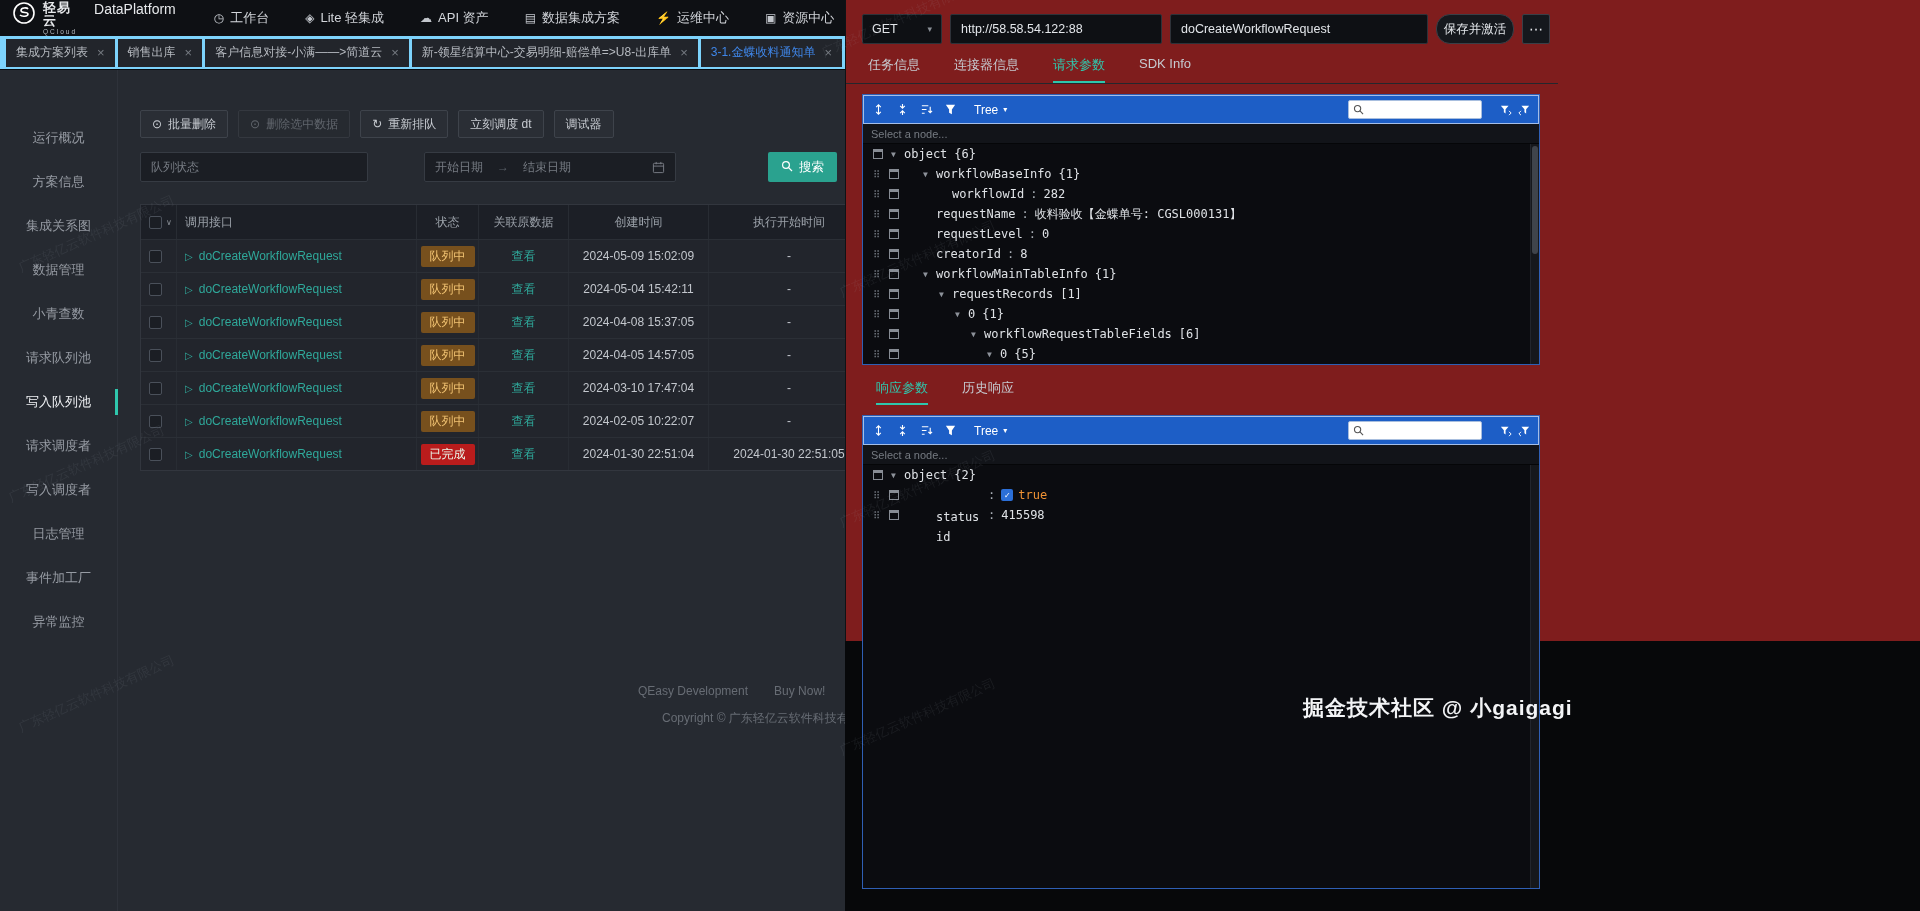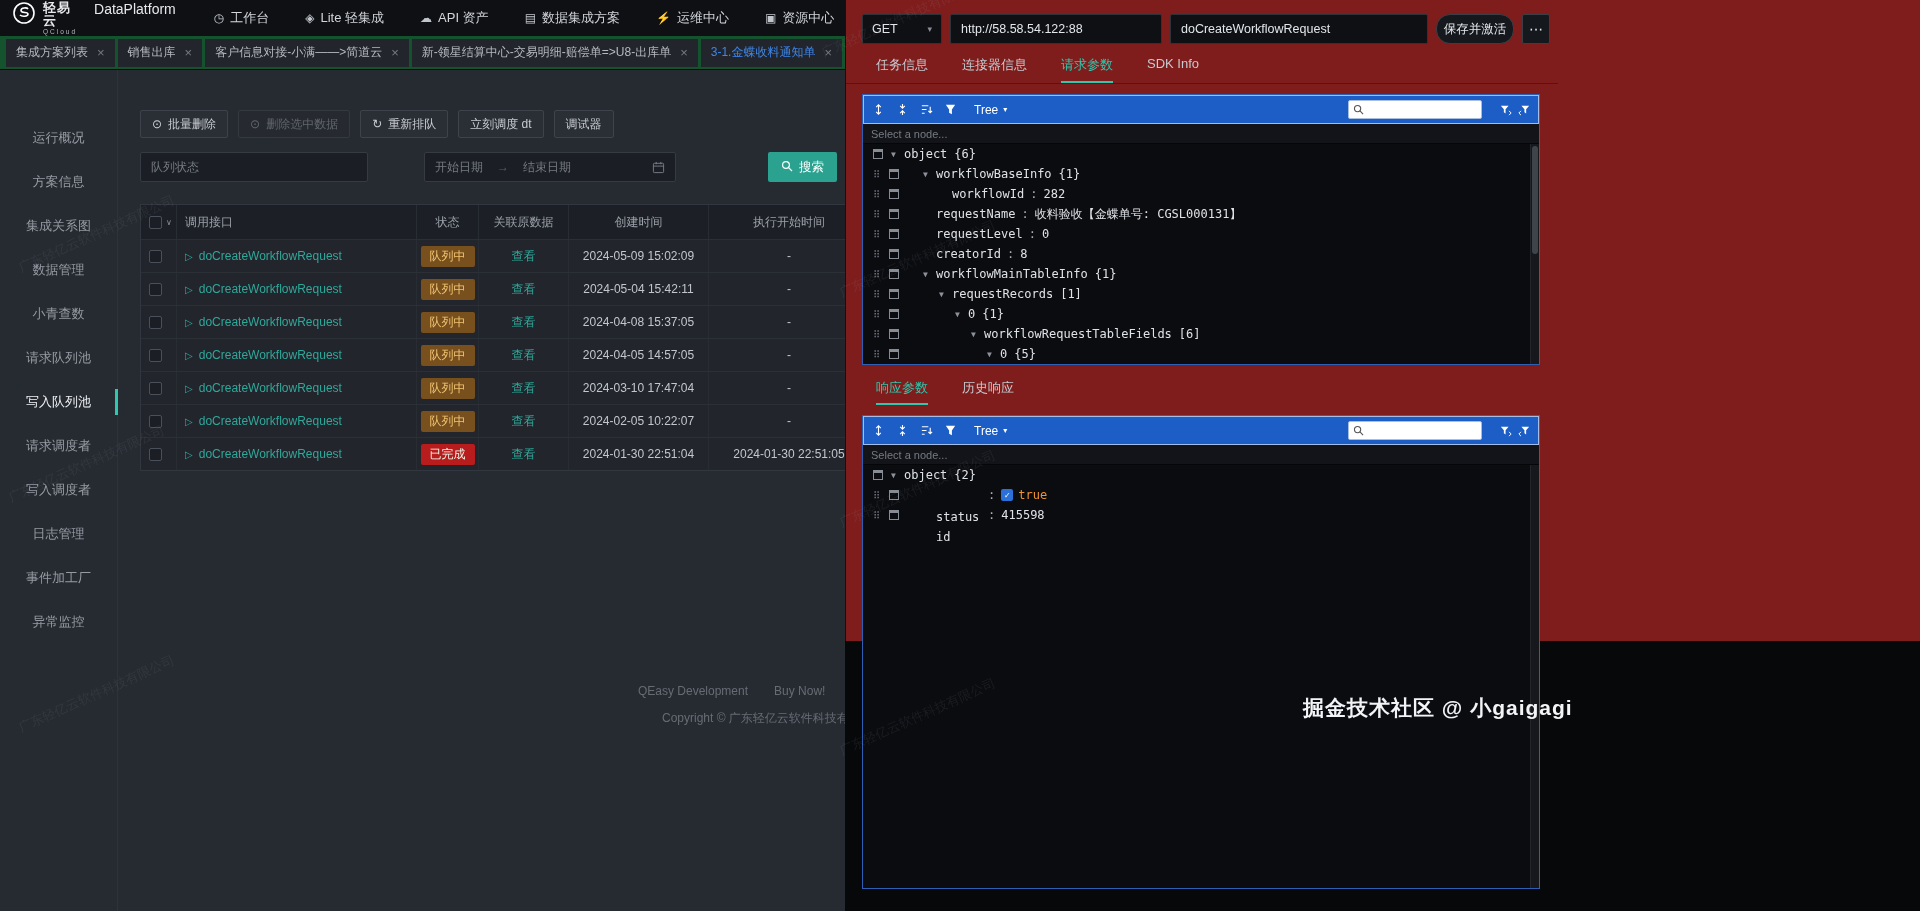--- a/index.html
+++ b/index.html
@@ -12,21 +12,21 @@
 .navbar { height:36px; background:#0e1014; display:flex; align-items:center; padding:0 12px; color:#e6e8eb; }
 .logo { display:flex; align-items:flex-start; gap:7px; }
 .brand-block { display:flex; flex-direction:column; line-height:1; }
 .brand { font-size:13px; font-weight:bold; letter-spacing:1px; }
 .brand-sub { font-size:6.5px; color:#b7bcc2; letter-spacing:2px; margin-top:2px; }
 .product { font-size:14px; margin-left:10px; }
 .nav-items { display:flex; margin-left:38px; gap:36px; }
 .nav-item { display:flex; align-items:center; gap:6px; font-size:13px; color:#d2d5da; cursor:pointer; white-space:nowrap; }
 .nav-ic { font-size:12px; color:#c2c6cc; }
 
-.tabbar { height:34px; background:#14532d; display:flex; align-items:center; padding-left:6px; gap:3px; border-bottom:1px solid #0a0b0d; }
+.tabbar { height:34px; background:#7dd3fc; display:flex; align-items:center; padding-left:6px; gap:3px; border-bottom:1px solid #0a0b0d; }
 .tab { height:28px; background:#22252b; display:flex; align-items:center; padding:0 10px; gap:9px; font-size:12px; color:#b6bac0; cursor:pointer; white-space:nowrap; }
 .tab.active { color:#3f86e8; }
 .tab .x { color:#777c83; font-size:13px; }
 
 .mainbody { position:absolute; top:70px; left:0; right:0; bottom:0; display:flex; }
 .sidebar { width:118px; border-right:1px solid #2e323a; padding-top:46px; flex-shrink:0; }
 .side-item { height:44px; display:flex; align-items:center; justify-content:center; font-size:13px; color:#969ba3; cursor:pointer; position:relative; }
 .side-item.active { color:#f0f2f5; }
 .side-item.active::after { content:""; position:absolute; right:-1px; top:9px; bottom:9px; width:3px; background:#2fc7ad; }
 .content { flex:1; position:relative; }
@@ -70,21 +70,21 @@
 .dbg-inner { width:712px; position:relative; }
 .dbg-top { display:flex; gap:8px; padding:14px 0 0 16px; }
 .mselect { width:80px; height:30px; background:#0e1014; border:1px solid #2e3239; border-radius:2px; display:flex; align-items:center; justify-content:space-between; padding:0 9px; color:#e3e6ea; font-size:12.5px; cursor:pointer; }
 .mselect .mc { color:#8a8f96; font-size:9px; }
 .dbg-input { height:30px; background:#0e1014; border:1px solid #2e3239; border-radius:2px; color:#e3e6ea; font-size:12.5px; padding:0 10px; outline:none; font-family:"Liberation Sans",sans-serif; }
 .url { width:212px; }
 .rname { width:258px; }
 .save-btn { width:78px; height:30px; background:#15181d; border:1px solid #3a3f47; border-radius:14px; color:#e3e6ea; font-size:12.5px; cursor:pointer; }
 .more-btn { width:28px; height:30px; background:#15181d; border:1px solid #3a3f47; border-radius:2px; color:#e3e6ea; font-size:14px; cursor:pointer; }
 
-.dbg-tabs { display:flex; gap:34px; padding-left:30px; margin-top:12px; height:28px; border-bottom:1px solid #24272d; width:712px; }
+.dbg-tabs { display:flex; gap:34px; padding-left:22px; margin-top:12px; height:28px; border-bottom:1px solid #24272d; width:712px; }
 .resp-tabs { display:flex; gap:34px; padding-left:30px; margin-top:14px; height:26px; }
 .dtab { font-size:13px; color:#c6cad0; cursor:pointer; padding-bottom:10px; }
 .dtab.active { color:#2fc7ad; border-bottom:2px solid #2fc7ad; }
 
 .jpanel { margin:10px 0 0 16px; width:678px; border:1px solid #2f5fb4; position:relative; }
 .jhead { height:29px; background:#1d5ec6; border:1px solid rgba(255,255,255,.6); display:flex; align-items:center; padding:0 8px; gap:11px; }
 .hic { display:flex; cursor:pointer; }
 .treedd { display:flex; align-items:center; gap:5px; color:#fff; font-size:12px; margin-left:6px; cursor:pointer; }
 .treedd .tdc { font-size:8px; }
 .jsearch { margin-left:auto; width:134px; height:19px; background:#fff; border:1px solid #a8bede; border-radius:2px; display:flex; align-items:center; padding:0 4px; gap:4px; }

